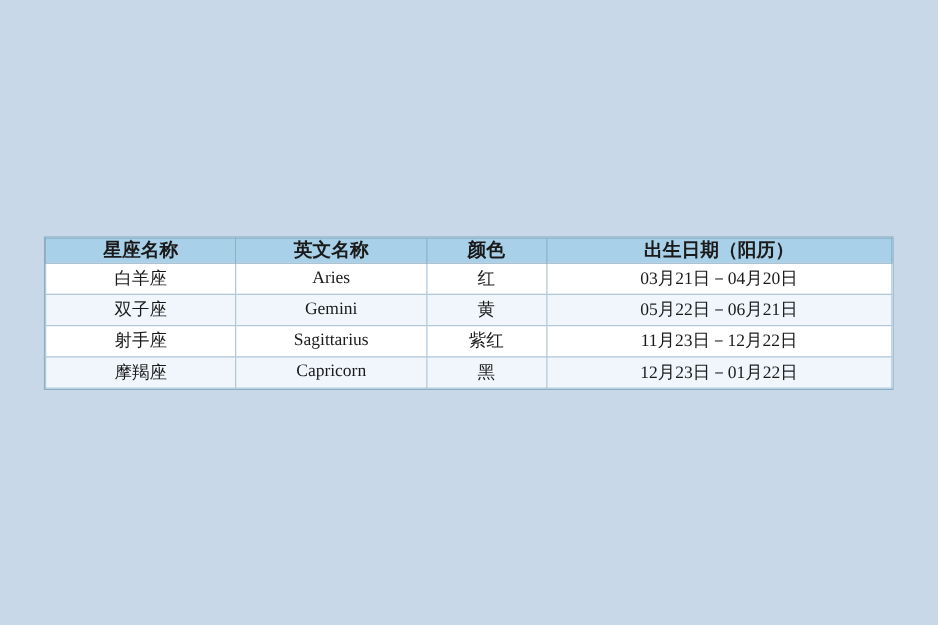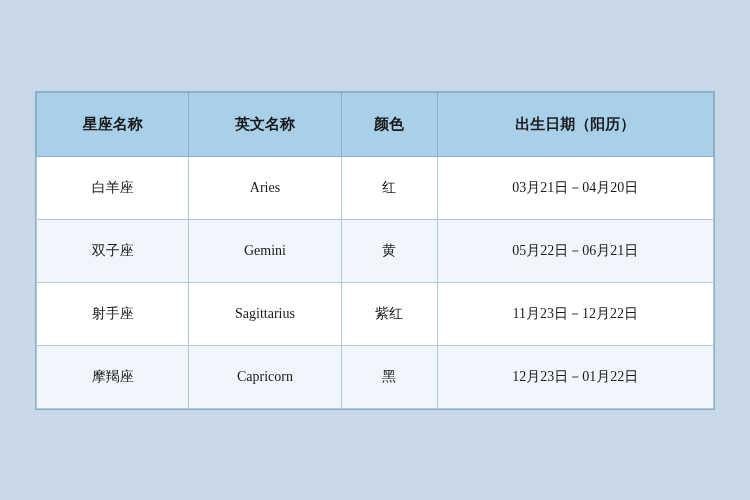--- a/index.html
+++ b/index.html
@@ -17,29 +17,29 @@
       border: 1px solid #8ab0c8;
       width: 680px;
     }
     table {
       width: 100%;
       border-collapse: collapse;
     }
     thead tr th {
       background-color: #a8d0e8;
       border: 1px solid #8ab0c8;
-      padding: 22px 10px;
+      padding: 0 10px;
       text-align: center;
       font-size: 15px;
       font-weight: bold;
       color: #1a1a1a;
     }
     tbody tr td {
       border: 1px solid #b0c8d8;
-      padding: 22px 10px;
+      padding: 3px 10px;
       text-align: center;
       font-size: 14px;
       color: #1a1a1a;
       background-color: #ffffff;
     }
     tbody tr:nth-child(even) td {
       background-color: #f0f6fb;
     }
   </style>
 </head>

